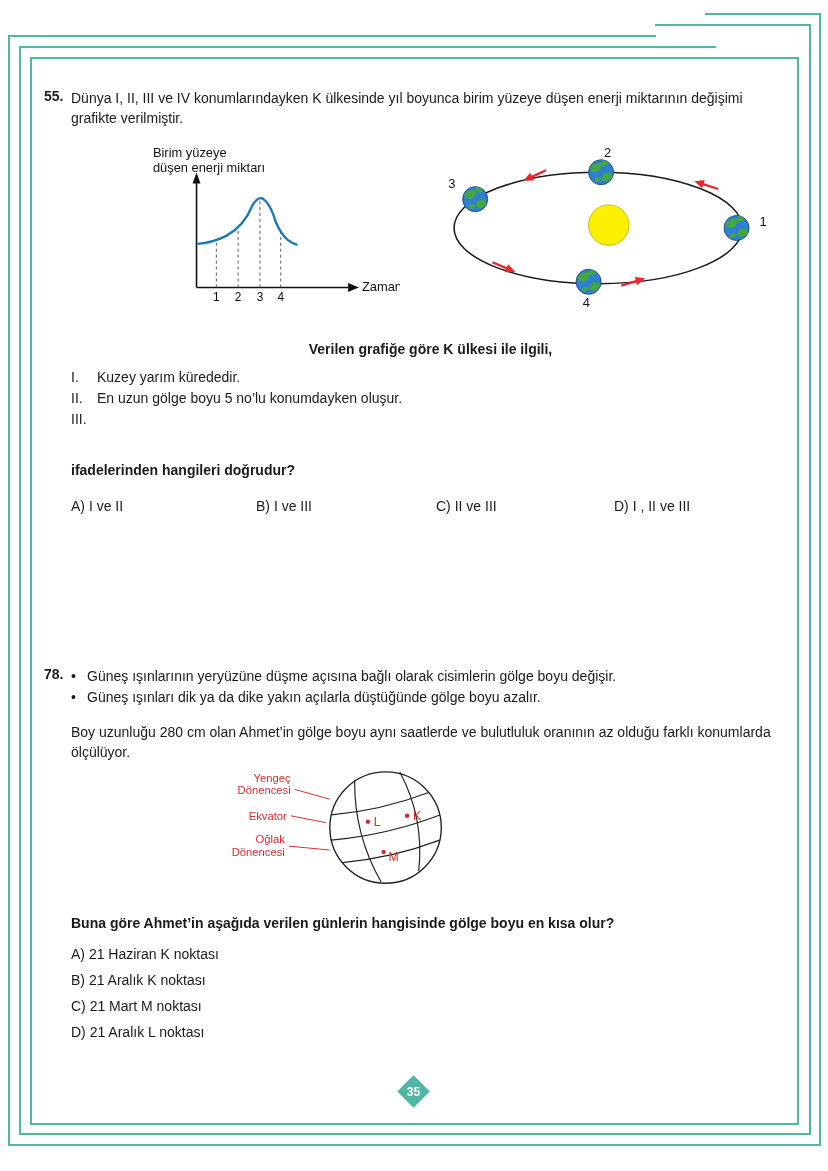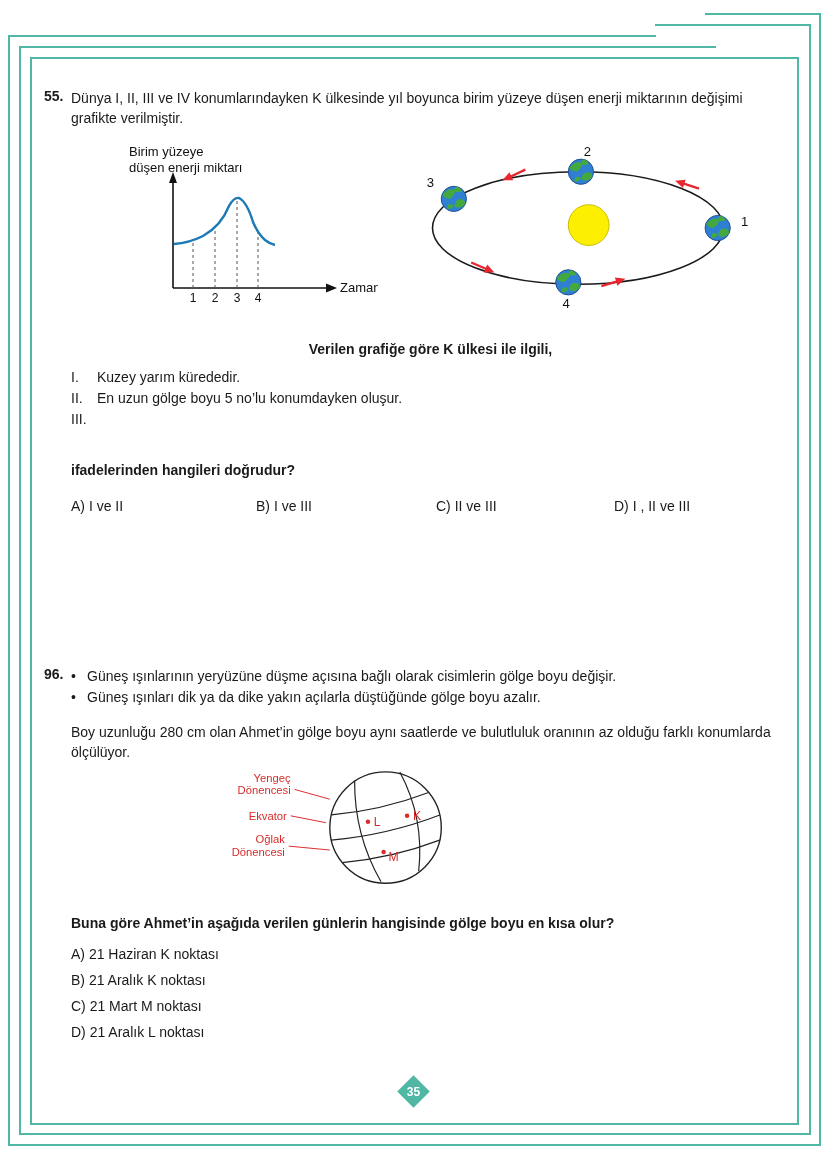--- a/index.html
+++ b/index.html
@@ -9,21 +9,21 @@
     font-family:"Liberation Sans", sans-serif; color:#1a1a1a; font-size:14px;
   }
   
   .fl { position:absolute; background:#4fb7a4; }
   .frame-main { position:absolute; left:30px; top:57px; width:765px; height:1064px; border:2px solid #4fb7a4; }
   
   .content { position:absolute; left:44px; top:88px; width:746px; }
   .qrow { display:flex; }
   .qnum { flex:none; width:27px; font-weight:bold; }
   .qbody { flex:1; min-width:0; line-height:20px; }
-  .figs55 { display:flex; align-items:flex-start; gap:6px; margin:12px 0 0 52px; }
+  .figs55 { display:flex; align-items:flex-start; gap:6px; margin:12px 0 0 76px; }
   .bold-line { font-weight:bold; }
   .lead { margin-top:24px;text-align:center; }
   .stmts { margin-top:8px; }
   .stmt { display:flex; line-height:21px; }
   .stmt-num { flex:none; width:26px; }
   .q55question { margin-top:30px; }
   .opt-grid { display:grid; grid-template-columns:185px 180px 178px 1fr; margin-top:16px; }
   .q56block { margin-top:150px; }
   .bullet { display:flex; line-height:21px; }
   .bullet-marker { flex:none; width:16px; text-align:left; }
@@ -151,21 +151,21 @@
         <div class="opt-grid">
           <span>A) I ve II</span>
           <span>B) I ve III</span>
           <span>C) II ve III</span>
           <span>D) I , II ve III</span>
         </div>
       </div>
     </div>
 
     <div class="qrow q56block">
-      <div class="qnum">96.</div>
+      <div class="qnum">78.</div>
       <div class="qbody">
 
         <div class="bullet">
           <span class="bullet-marker">•</span>
           <span>Güneş ışınlarının yeryüzüne düşme açısına bağlı olarak cisimlerin gölge boyu değişir.</span>
         </div>
         <div class="bullet">
           <span class="bullet-marker">•</span>
           <span>Güneş ışınları dik ya da dike yakın açılarla düştüğünde gölge boyu azalır.</span>
         </div>

